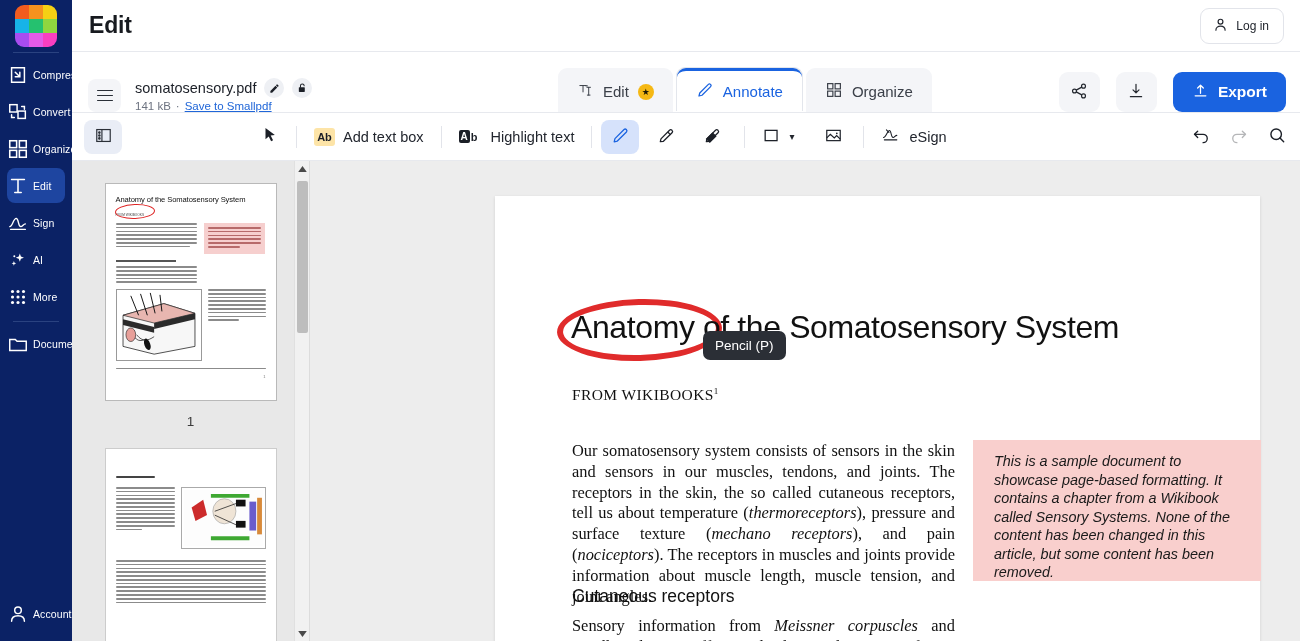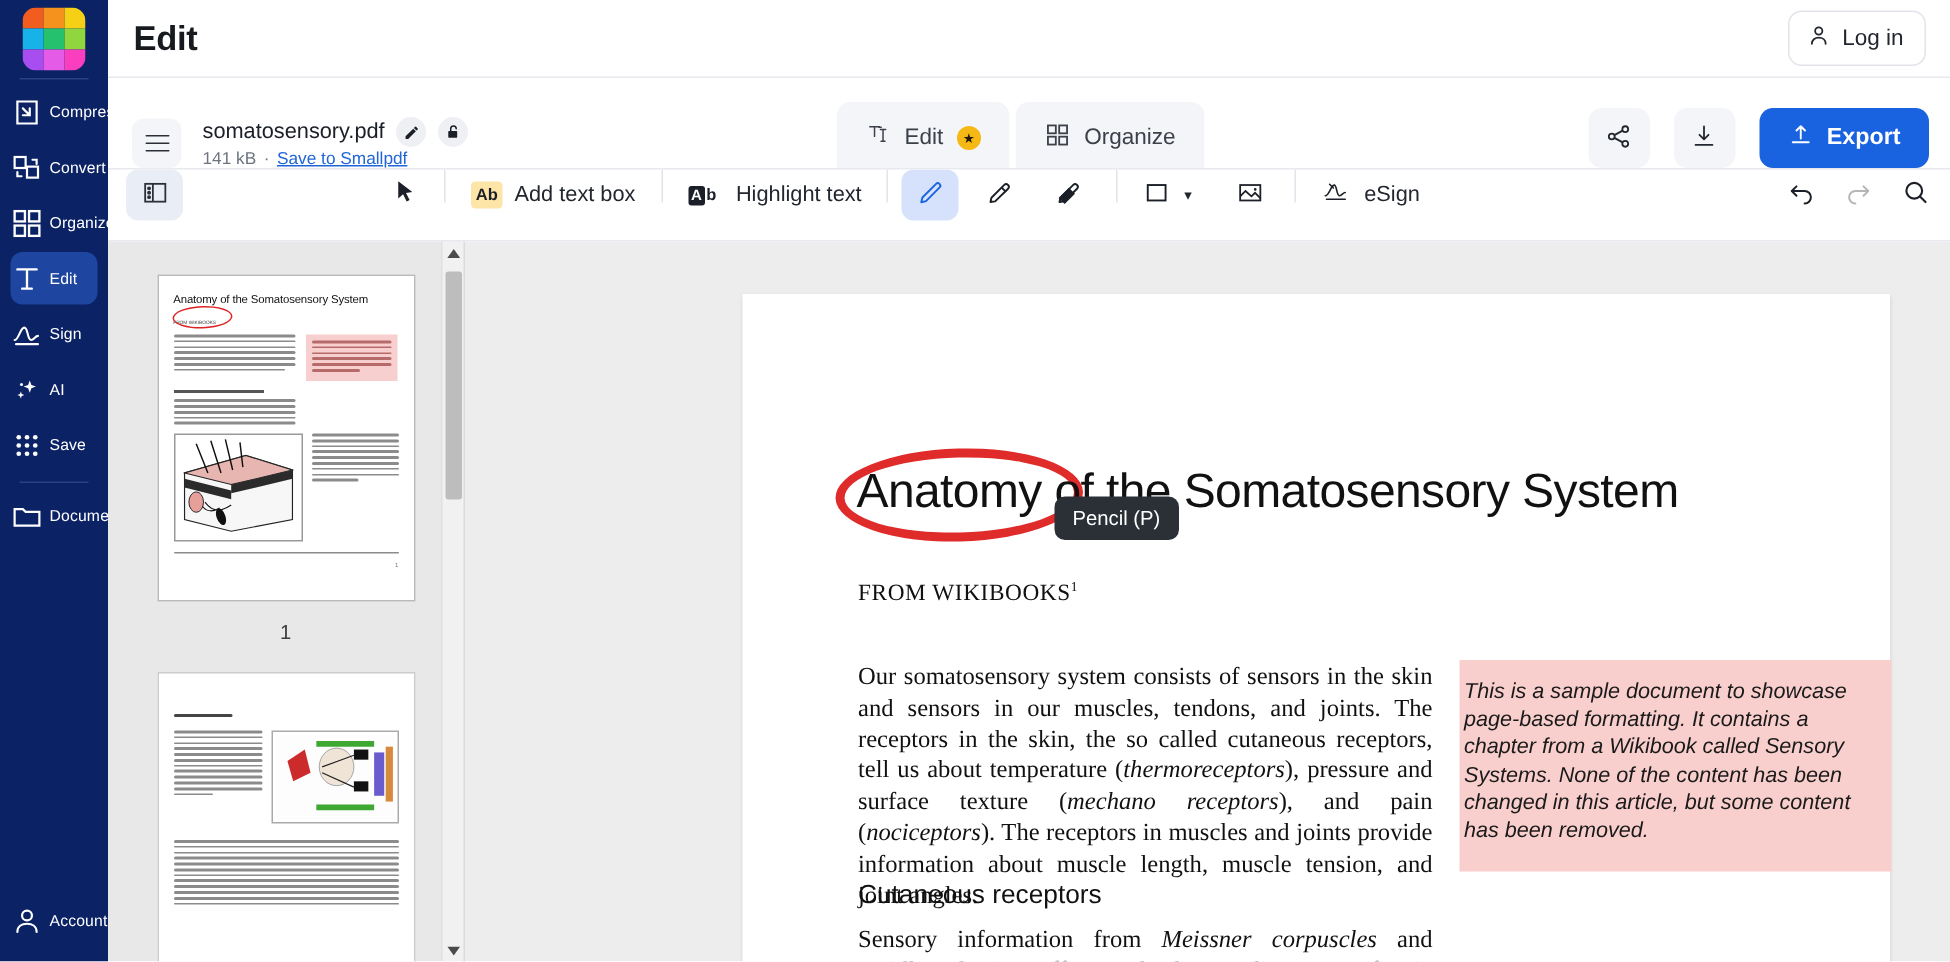--- a/index.html
+++ b/index.html
@@ -41,21 +41,21 @@
   
   .topbar {
     height: 52px; flex: 0 0 52px; border-bottom: 1px solid #e7e9ee;
     display: flex; align-items: center; justify-content: space-between;
     padding: 0 16px 0 17px; background: #fff;
   }
   .page-title { font-size: 23px; font-weight: 700; color: #171a1f; letter-spacing: -0.2px; }
   .login-btn {
     display: flex; align-items: center; gap: 7px;
     border: 1px solid #e2e4ea; border-radius: 9px;
-    padding: 7px 14px 7px 11px; font-size: 15px; color: #22262e; background: #fff;
+    padding: 7px 14px 7px 11px; font-size: 12px; color: #22262e; background: #fff;
     cursor: pointer;
   }
 
   
   .docbar {
     height: 61px; flex: 0 0 61px; background: #fff;
     display: flex; align-items: flex-end; padding: 0 14px 0 16px;
     position: relative; border-bottom: 1px solid #e7e9ee;
   }
   .hamburger {
@@ -94,21 +94,21 @@
   }
   .export-btn {
     display: flex; align-items: center; gap: 9px; height: 40px; padding: 0 19px;
     background: #1a63e0; border-radius: 9px; color: #fff; font-size: 15.5px; font-weight: 700;
     cursor: pointer; border: none;
   }
 
   
   .toolbar {
     height: 48px; flex: 0 0 48px; background: #fff; border-bottom: 1px solid #e7e9ee;
-    display: flex; align-items: flex-start; padding: 0 4px 0 12px; gap: 0;
+    display: flex; align-items: center; padding: 0 4px 0 12px; gap: 0;
   }
   .tool {
     height: 34px; min-width: 34px; border-radius: 8px; display: flex; align-items: center;
     justify-content: center; gap: 8px; padding: 0 8px; cursor: pointer; background: transparent;
     border: none; font-size: 14.5px; color: #22262e;
   }
   .tool.active { background: #d6e2fb; }
   .tool.sel { background: #e9edf6; }
   .tool.disabled { opacity: .32; cursor: default; }
   .tdiv { width: 1px; height: 22px; background: #e2e4ea; margin: 0 9px; }
@@ -191,21 +191,21 @@
   }
   .from-wikibooks sup { font-size: 9px; vertical-align: super; }
   .body-col {
     position: absolute; left: 77px; top: 245px; width: 383px;
     font-family: "Liberation Serif", serif; font-size: 16.4px; line-height: 20.8px;
     color: #111; text-align: justify;
   }
   .body-col em { font-style: italic; }
   .note {
     position: absolute; left: 478px; top: 244px; width: 288px; height: 141px;
-    background: #f9cfcd; padding: 12px 17px 0 3px;
+    background: #f9cfcd; padding: 12px 17px 0 21px;
     font-family: "Liberation Sans", sans-serif; font-style: italic;
     font-size: 14.4px; line-height: 18.5px; color: #1a1a1a;
   }
   .sec-head {
     position: absolute; left: 77px; top: 390px;
     font-family: Liberation Sans, sans-serif; font-size: 17.5px; color: #111;
   }
   .sec-body {
     position: absolute; left: 77px; top: 420px; width: 383px;
     font-family: "Liberation Serif", serif; font-size: 16.4px; line-height: 20.8px;
@@ -308,21 +308,21 @@
             <circle cx="12" cy="6" r="1.7"></circle>
             <circle cx="18" cy="6" r="1.7"></circle>
           <circle cx="6" cy="12" r="1.7"></circle>
             <circle cx="12" cy="12" r="1.7"></circle>
             <circle cx="18" cy="12" r="1.7"></circle>
           <circle cx="6" cy="18" r="1.7"></circle>
             <circle cx="12" cy="18" r="1.7"></circle>
             <circle cx="18" cy="18" r="1.7"></circle>
         </svg>
       </span>
-      <span class="lbl">Save</span>
+      <span class="lbl">More</span>
     </div>
 
     <div class="rail-sep"></div>
 
     <div class="rail-item">
       <span class="ico">
         <svg viewBox="0 0 24 24" width="22" height="22" fill="none" stroke="#fff" stroke-width="1.6">
           <path d="M3 7h6l2 2h10v10H3z"></path>
         </svg>
       </span>
@@ -391,20 +391,28 @@
           <span>
             <svg viewBox="0 0 24 24" width="17" height="17" fill="none" stroke="#3b4049" stroke-width="1.4">
               <path d="M4 5h9M8.5 5v9" stroke-linecap="round"></path>
               <path d="M14 7.5h5M16.5 7.5v11M14.6 18.5h3.8M12.6 5.5h2.2" stroke-linecap="round"></path>
             </svg>
           </span>
           <span>Edit</span>
           <span class="star-badge">★</span>
         </div>
 
+        <div class="tab active">
+          <span>
+            <svg viewBox="0 0 24 24" width="18" height="18" fill="none" stroke="#1a63e0" stroke-width="1.7">
+              <path d="M4 20l1-4L16.5 4.5a2 2 0 012.8 0l.2.2a2 2 0 010 2.8L8 19l-4 1z" stroke-linejoin="round"></path>
+            </svg>
+          </span>
+          <span>Annotate</span>
+        </div>
 
         <div class="tab">
           <span>
             <svg viewBox="0 0 24 24" width="18" height="18" fill="none" stroke="#3b4049" stroke-width="1.6">
               <rect x="3.5" y="3.5" width="7" height="7"></rect>
                 <rect x="13.5" y="3.5" width="7" height="7"></rect>
               <rect x="3.5" y="13.5" width="7" height="7"></rect>
                 <rect x="13.5" y="13.5" width="7" height="7"></rect>
             </svg>
           </span>

